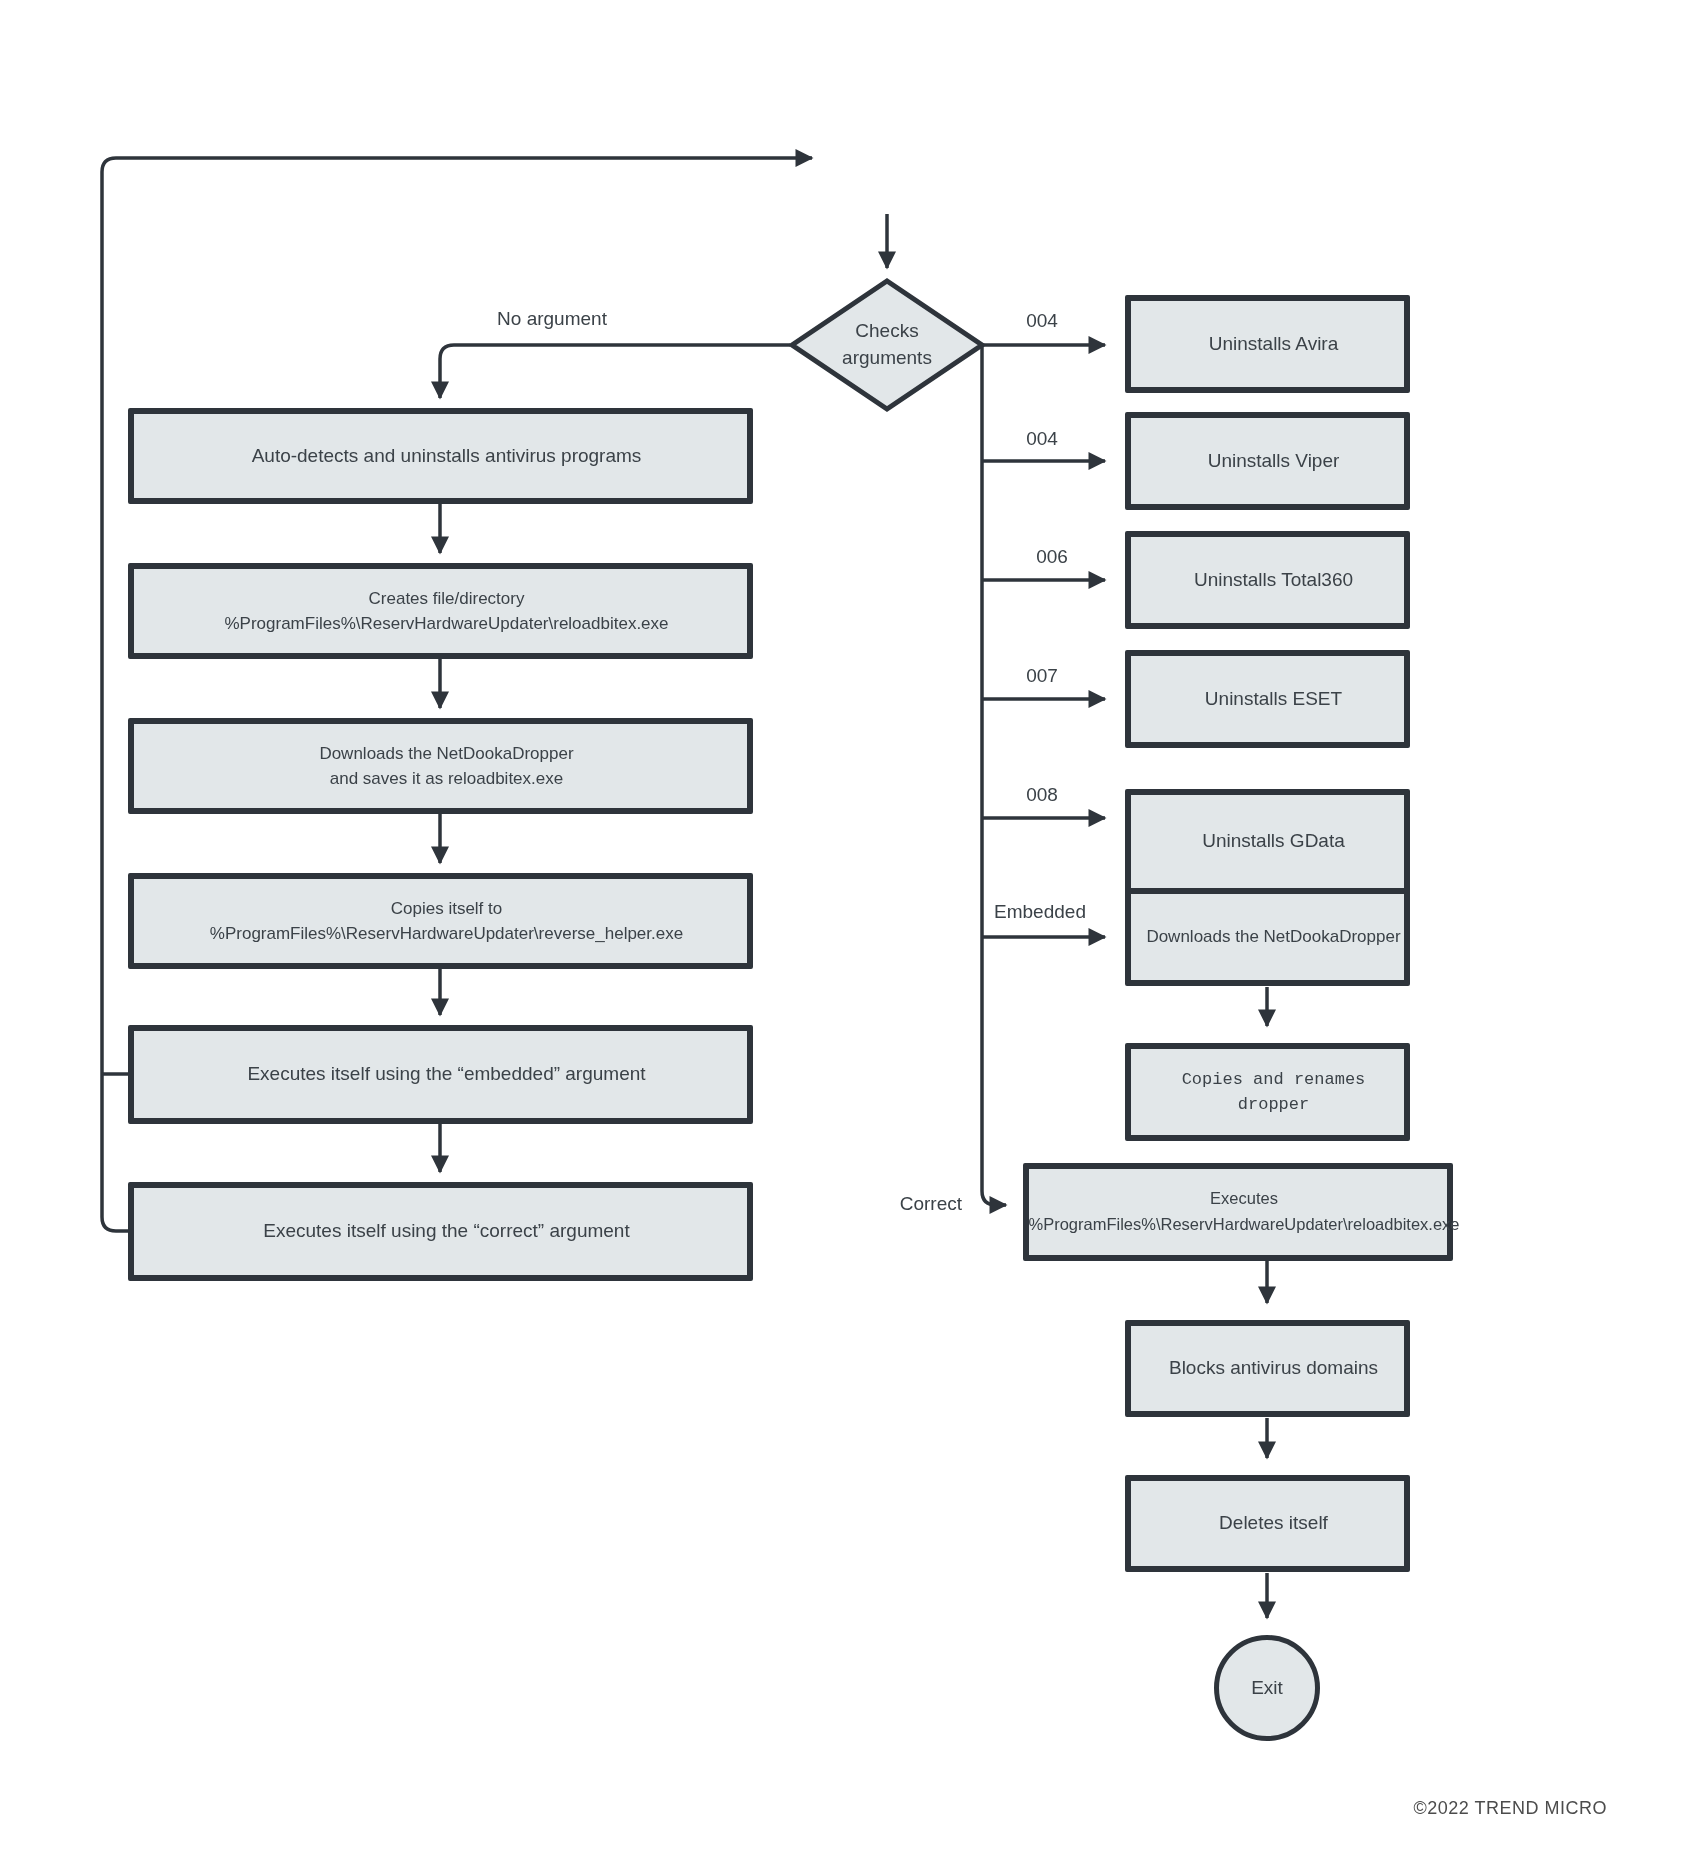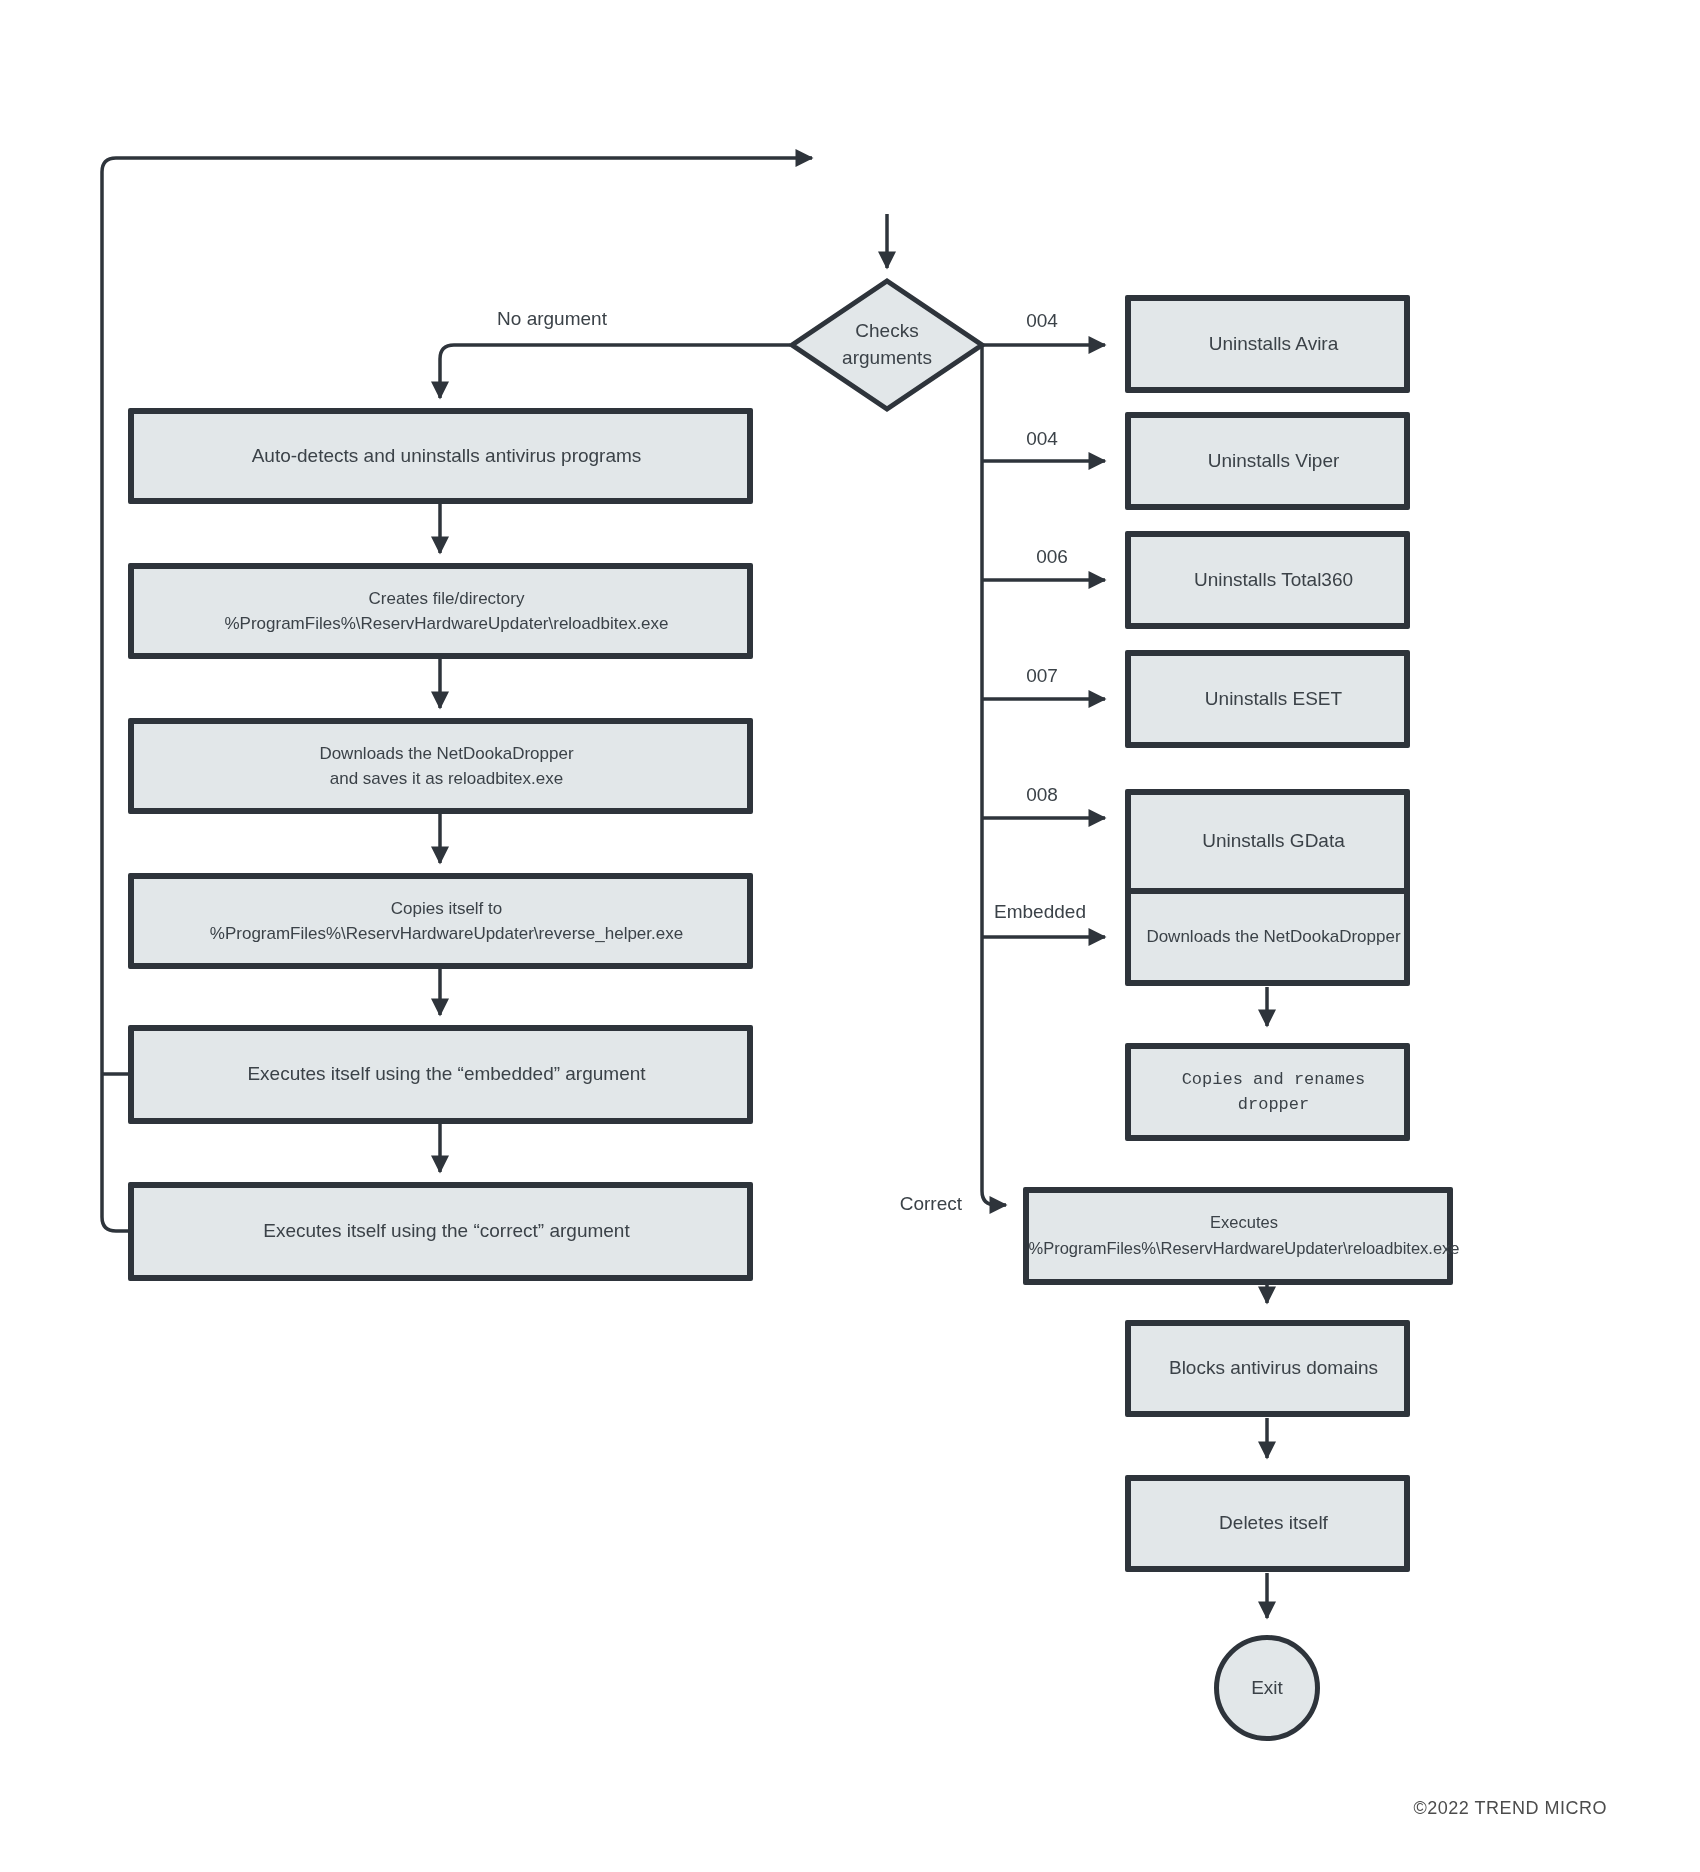--- a/index.html
+++ b/index.html
@@ -120,21 +120,21 @@
   <div class="node" style="left:1125px;top:769px;width:285px;height:105px;margin-top:20px;">
     <div>Uninstalls GData</div>
   </div>
   <div class="node small-text" style="left:1125px;top:888px;width:285px;height:98px;">
     <div>Downloads the NetDookaDropper</div>
   </div>
   <div class="node small-text" style="left:1125px;top:1043px;width:285px;height:98px;font-family:Liberation Mono, monospace;">
     <div>Copies and renames dropper</div>
   </div>
 
-  <div class="node" style="left:1023px;top:1163px;width:430px;height:98px;font-size:16.5px;line-height:1.55;margin-top:24px;">
+  <div class="node" style="left:1023px;top:1163px;width:430px;height:98px;font-size:16.5px;line-height:1.55;">
     <div>Executes</div>
     <div>%ProgramFiles%\ReservHardwareUpdater\reloadbitex.exe</div>
   </div>
 
   <div class="node" style="left:1125px;top:1320px;width:285px;height:97px;">
     <div>Blocks antivirus domains</div>
   </div>
   <div class="node" style="left:1125px;top:1475px;width:285px;height:97px;">
     <div>Deletes itself</div>
   </div>

